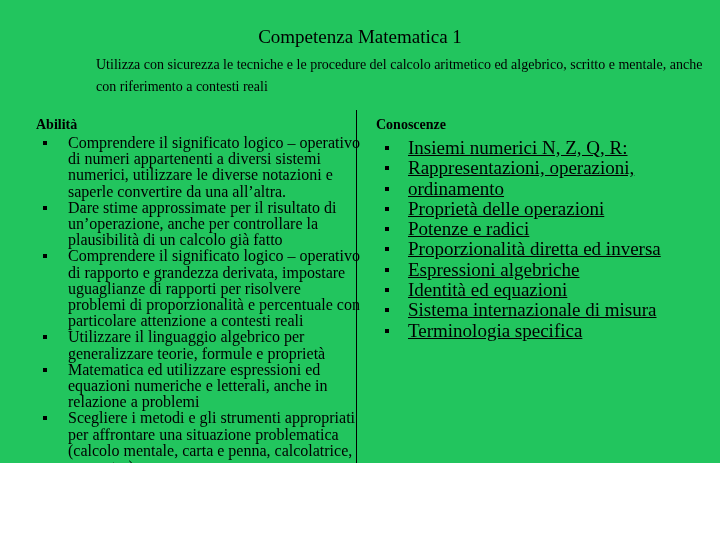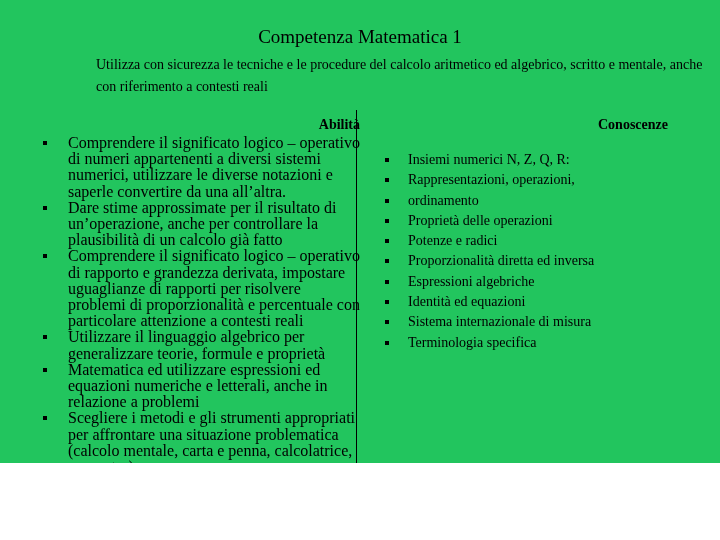--- a/index.html
+++ b/index.html
@@ -50,40 +50,41 @@
   }
   .col-left {
     left: 36px;
     width: 324px;
   }
   .col-right {
     left: 376px;
     width: 292px;
   }
   .col-header {
-    text-align: right;
+    text-align: left;
     font-weight: bold;
     font-size: 14px;
     line-height: 17px;
     margin: 0 0 2px 0;
   }
   .col-right .col-header {
-    margin-bottom: 17px;
+    margin-bottom: 5px;
   }
   .item {
     position: relative;
     padding-left: 32px;
   }
   .col-left .item {
     font-size: 16px;
     line-height: 16.2px;
   }
   .col-right .item {
-    font-size: 14px;
+    font-size: 19px;
     line-height: 20.3px;
+    text-decoration: underline;
   }
   .bullet {
     position: absolute;
     width: 4px;
     height: 4px;
     background: #000000;
   }
   .col-left .bullet {
     left: 7px;
     top: 6px;

